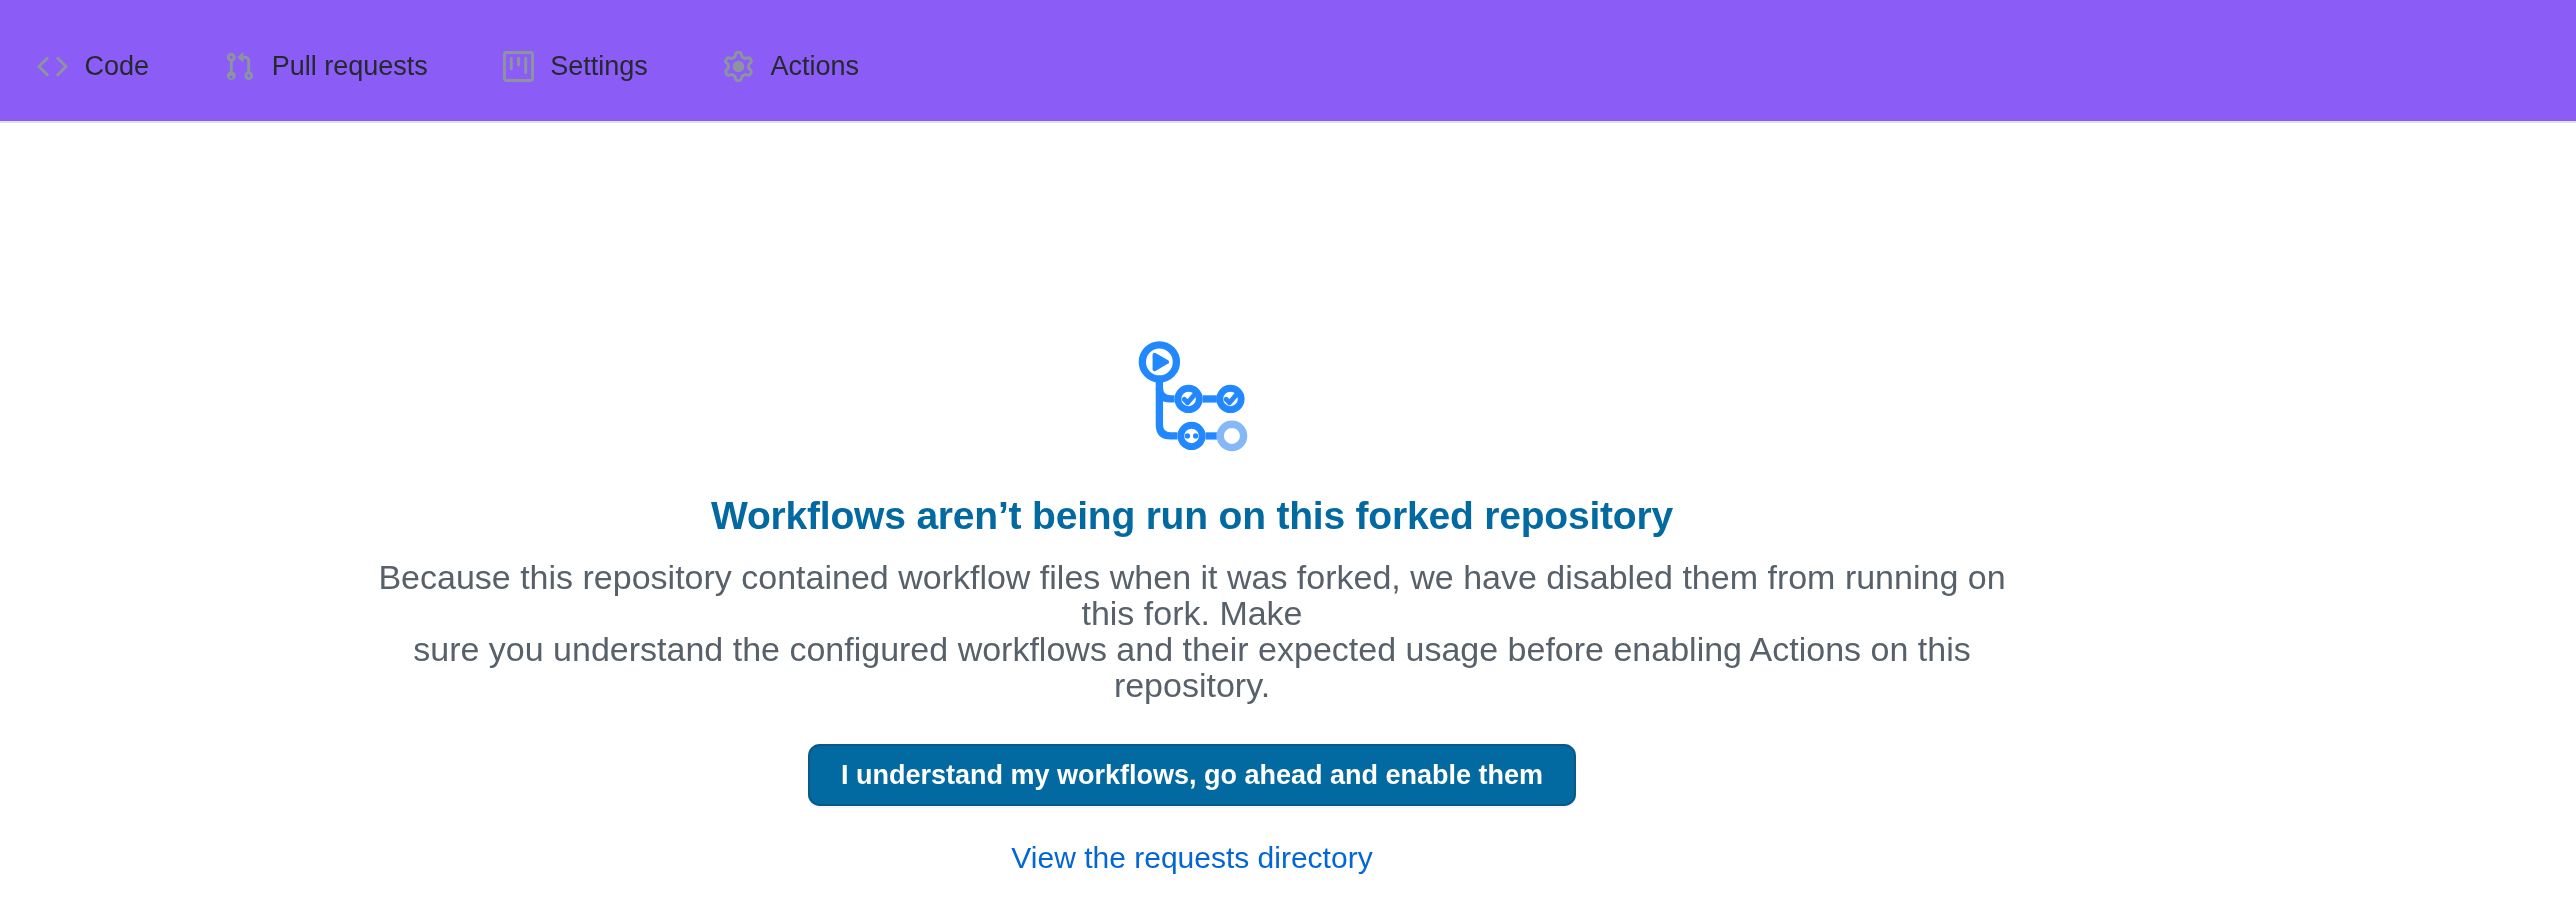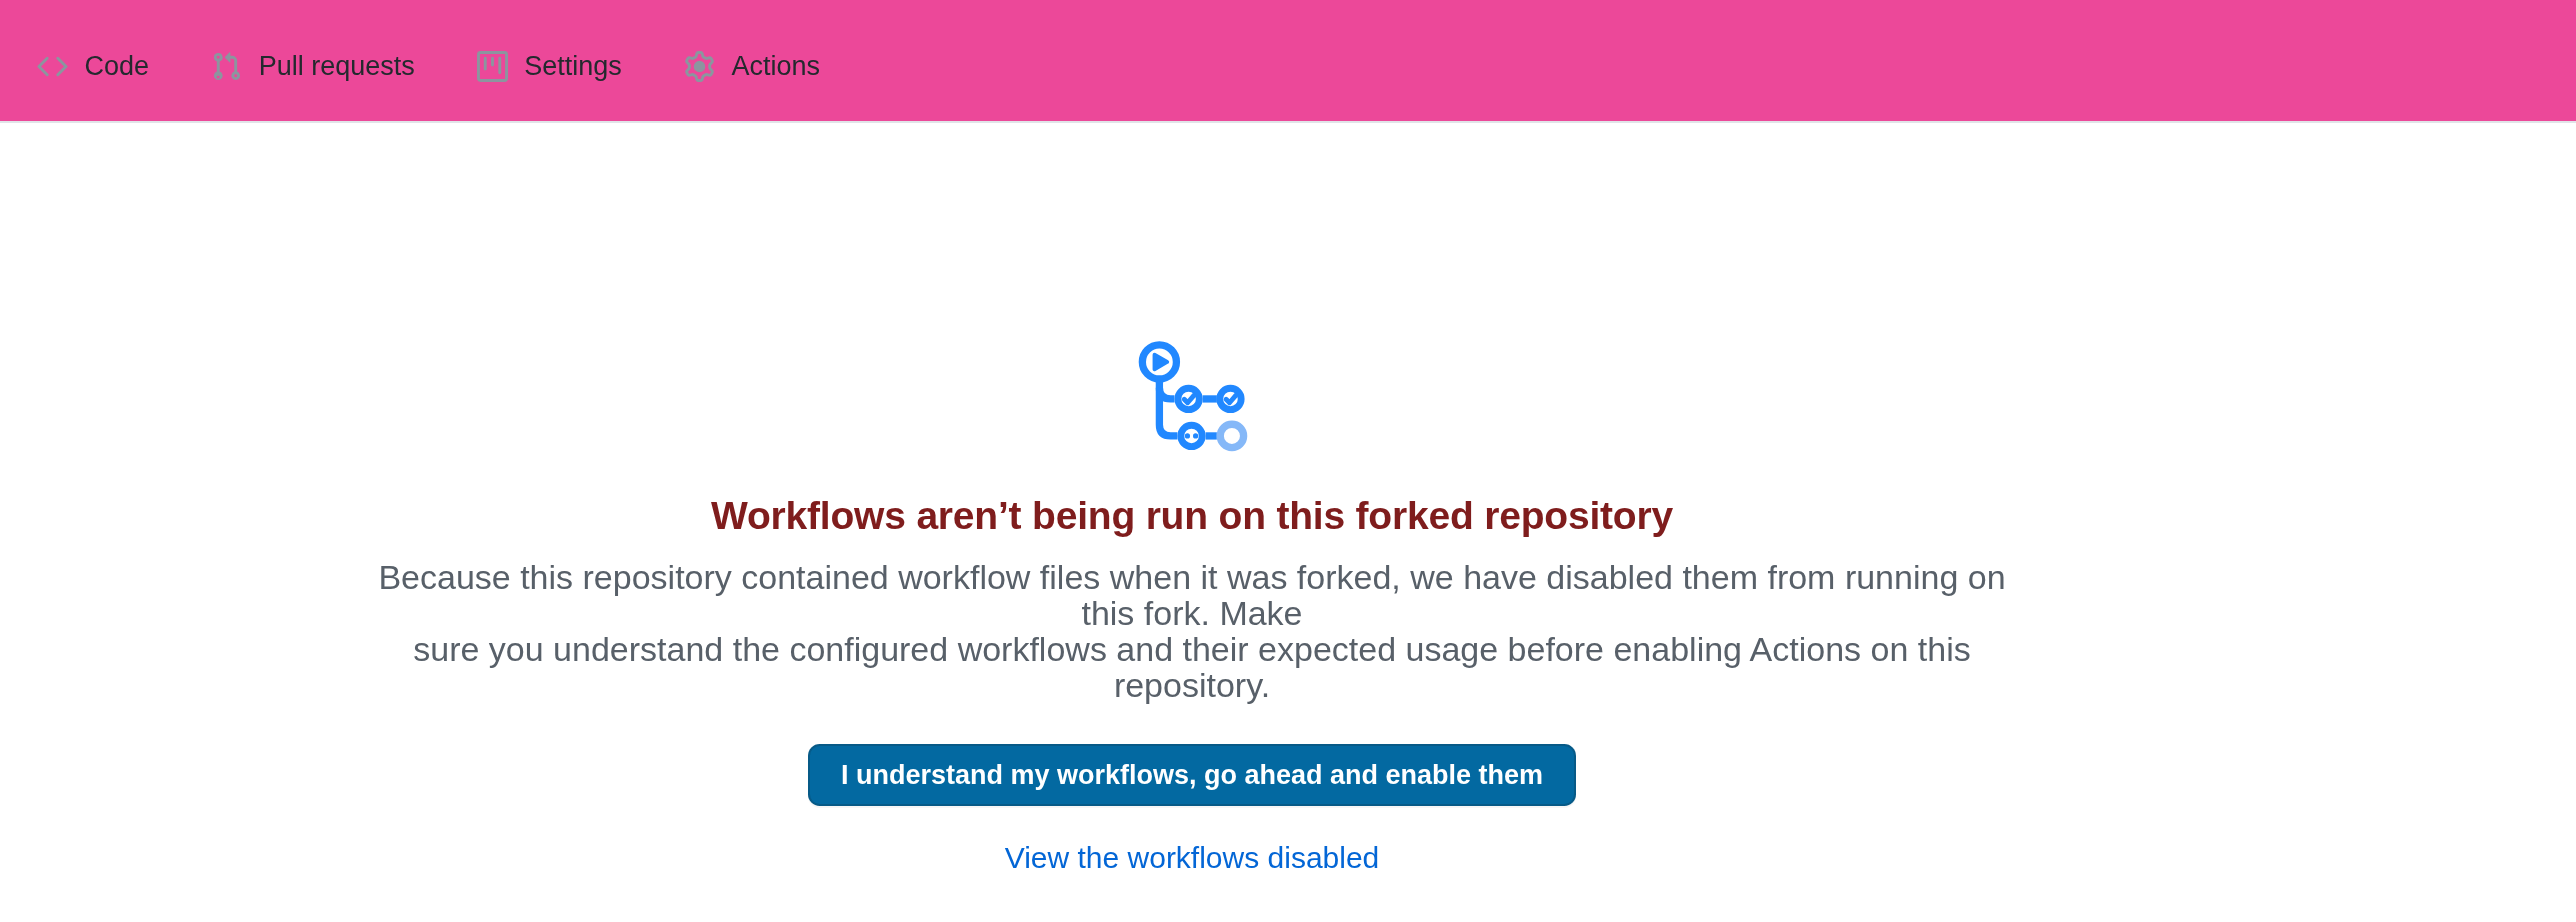--- a/index.html
+++ b/index.html
@@ -7,27 +7,27 @@
     width: 2576px; height: 923px;
     background: #ffffff;
     font-family: "Liberation Sans", "DejaVu Sans", sans-serif;
     overflow: hidden;
     -webkit-font-smoothing: antialiased;
   }
 
   
   .tabnav {
     height: 109px;
-    background: #ec4899;
+    background: #8b5cf6;
     border-bottom: 2px solid #e1e4e8;
     display: flex;
     align-items: stretch;
     padding: 11.7px 0 0 5.9px;
     box-sizing: content-box;
-    gap: 0;
+    gap: 13px;
   }
   .tab {
     position: relative;
     display: flex;
     align-items: center;
     gap: 16.6px;
     padding: 0 31px;
     font-size: 27px;
     line-height: 1;
     color: #24292e;
@@ -52,21 +52,21 @@
   .blankslate {
     padding-top: 218px;
     text-align: center;
   }
   .illustration { display: inline-block; line-height: 0; }
   .blankslate h2 {
     margin: 35px 0 0 0;
     font-size: 39px;
     line-height: 49px;
     font-weight: 700;
-    color: #7f1d1d;
+    color: #0369a1;
     letter-spacing: -0.2px;
   }
   .blankslate p {
     margin: 19.5px auto 0 auto;
     max-width: 1681px;
     font-size: 34px;
     line-height: 36px;
     color: #586069;
     white-space: pre-line;
   }
@@ -175,20 +175,20 @@
       <h2>Workflows aren’t being run on this forked repository</h2>
 
       <p>Because this repository contained workflow files when it was forked, we have disabled them from running on this fork. Make
 sure you understand the configured workflows and their expected usage before enabling Actions on this repository.</p>
 
       <div>
         <button class="btn-primary">I understand my workflows, go ahead and enable them</button>
       </div>
 
       <div class="link-row">
-        <a>View the workflows disabled</a>
+        <a>View the requests directory</a>
       </div>
 
     </div>
   </main>
 
 </div>
 
 
 </body></html>

